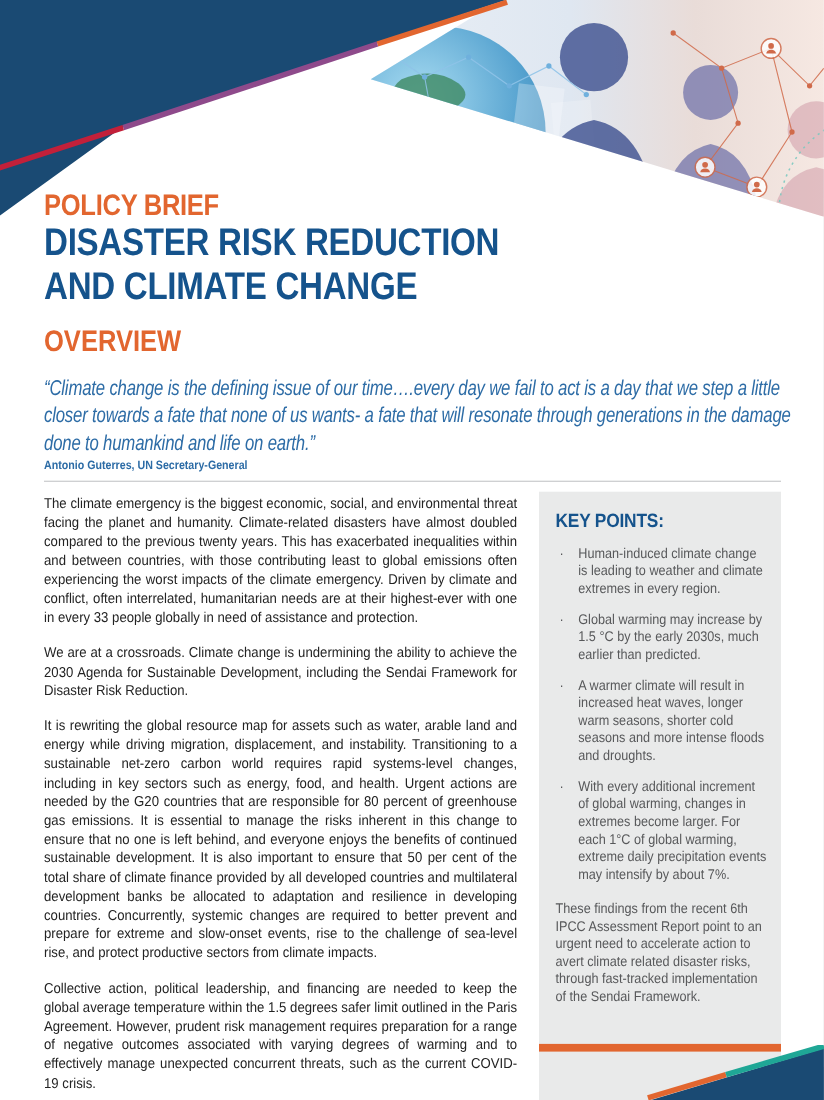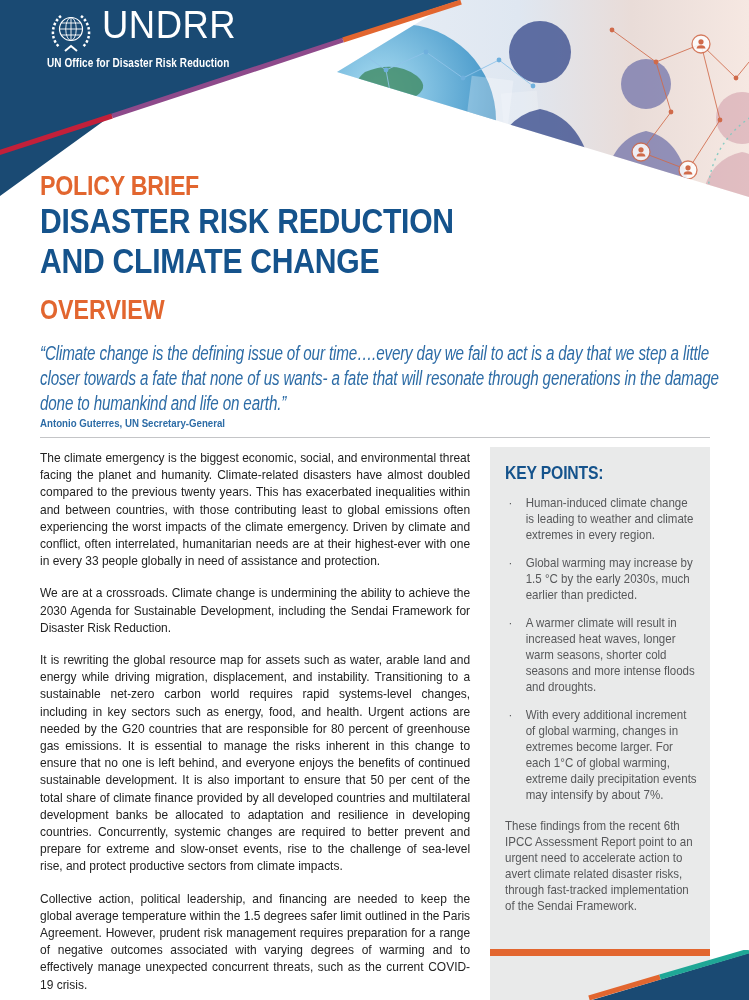--- a/index.html
+++ b/index.html
@@ -149,37 +149,20 @@
       </g>
     </g>
 
     <path d="M0,0 H460 L112,115 L0,196 Z" style="fill:var(--c-navy,#1a4a73)"></path>
 
     <line x1="461" y1="2" x2="343" y2="40" style="stroke:var(--c-orange,#e2662f)" stroke-width="5"></line>
     <line x1="343" y1="40" x2="112" y2="116" style="stroke:var(--c-purple,#8e4a8b)" stroke-width="5"></line>
     <line x1="112" y1="116" x2="-2" y2="153" style="stroke:var(--c-red,#c2203a)" stroke-width="5"></line>
   </svg>
 
-  <div class="logo-block">
-    <svg class="emblem" width="50" height="46" viewBox="0 0 100 92" aria-hidden="true">
-      <g stroke="#ffffff" fill="none" stroke-width="2.4">
-        <circle cx="50" cy="38" r="23"></circle>
-        <ellipse cx="50" cy="38" rx="10.5" ry="23" stroke-width="1.8"></ellipse>
-        <line x1="27" y1="38" x2="73" y2="38" stroke-width="1.8"></line>
-        <line x1="31" y1="26" x2="69" y2="26" stroke-width="1.8"></line>
-        <line x1="31" y1="50" x2="69" y2="50" stroke-width="1.8"></line>
-        <line x1="50" y1="15" x2="50" y2="61" stroke-width="1.8"></line>
-        <path d="M30,12 C10,28 8,58 27,74" stroke-width="5" stroke-dasharray="5 4"></path>
-        <path d="M70,12 C90,28 92,58 73,74" stroke-width="5" stroke-dasharray="5 4"></path>
-        <path d="M38,82 L50,72 L62,82" stroke-width="4"></path>
-      </g>
-    </svg>
-    <div class="logo-text">UNDRR</div>
-    <div class="logo-tagline">UN Office for Disaster Risk Reduction</div>
-  </div>
 
   <div class="kicker">POLICY BRIEF</div>
   <div class="doc-title">
     <div>DISASTER RISK REDUCTION</div>
     <div>AND CLIMATE CHANGE</div>
   </div>
   <div class="section-heading">OVERVIEW</div>
 
   <div class="quote">“Climate change is the defining issue of our time….every day we fail to act is a day that we step a little closer towards a fate that none of us wants- a fate that will resonate through generations in the damage done to humankind and life on earth.”</div>
   <div class="attribution">Antonio Guterres, UN Secretary-General</div>

